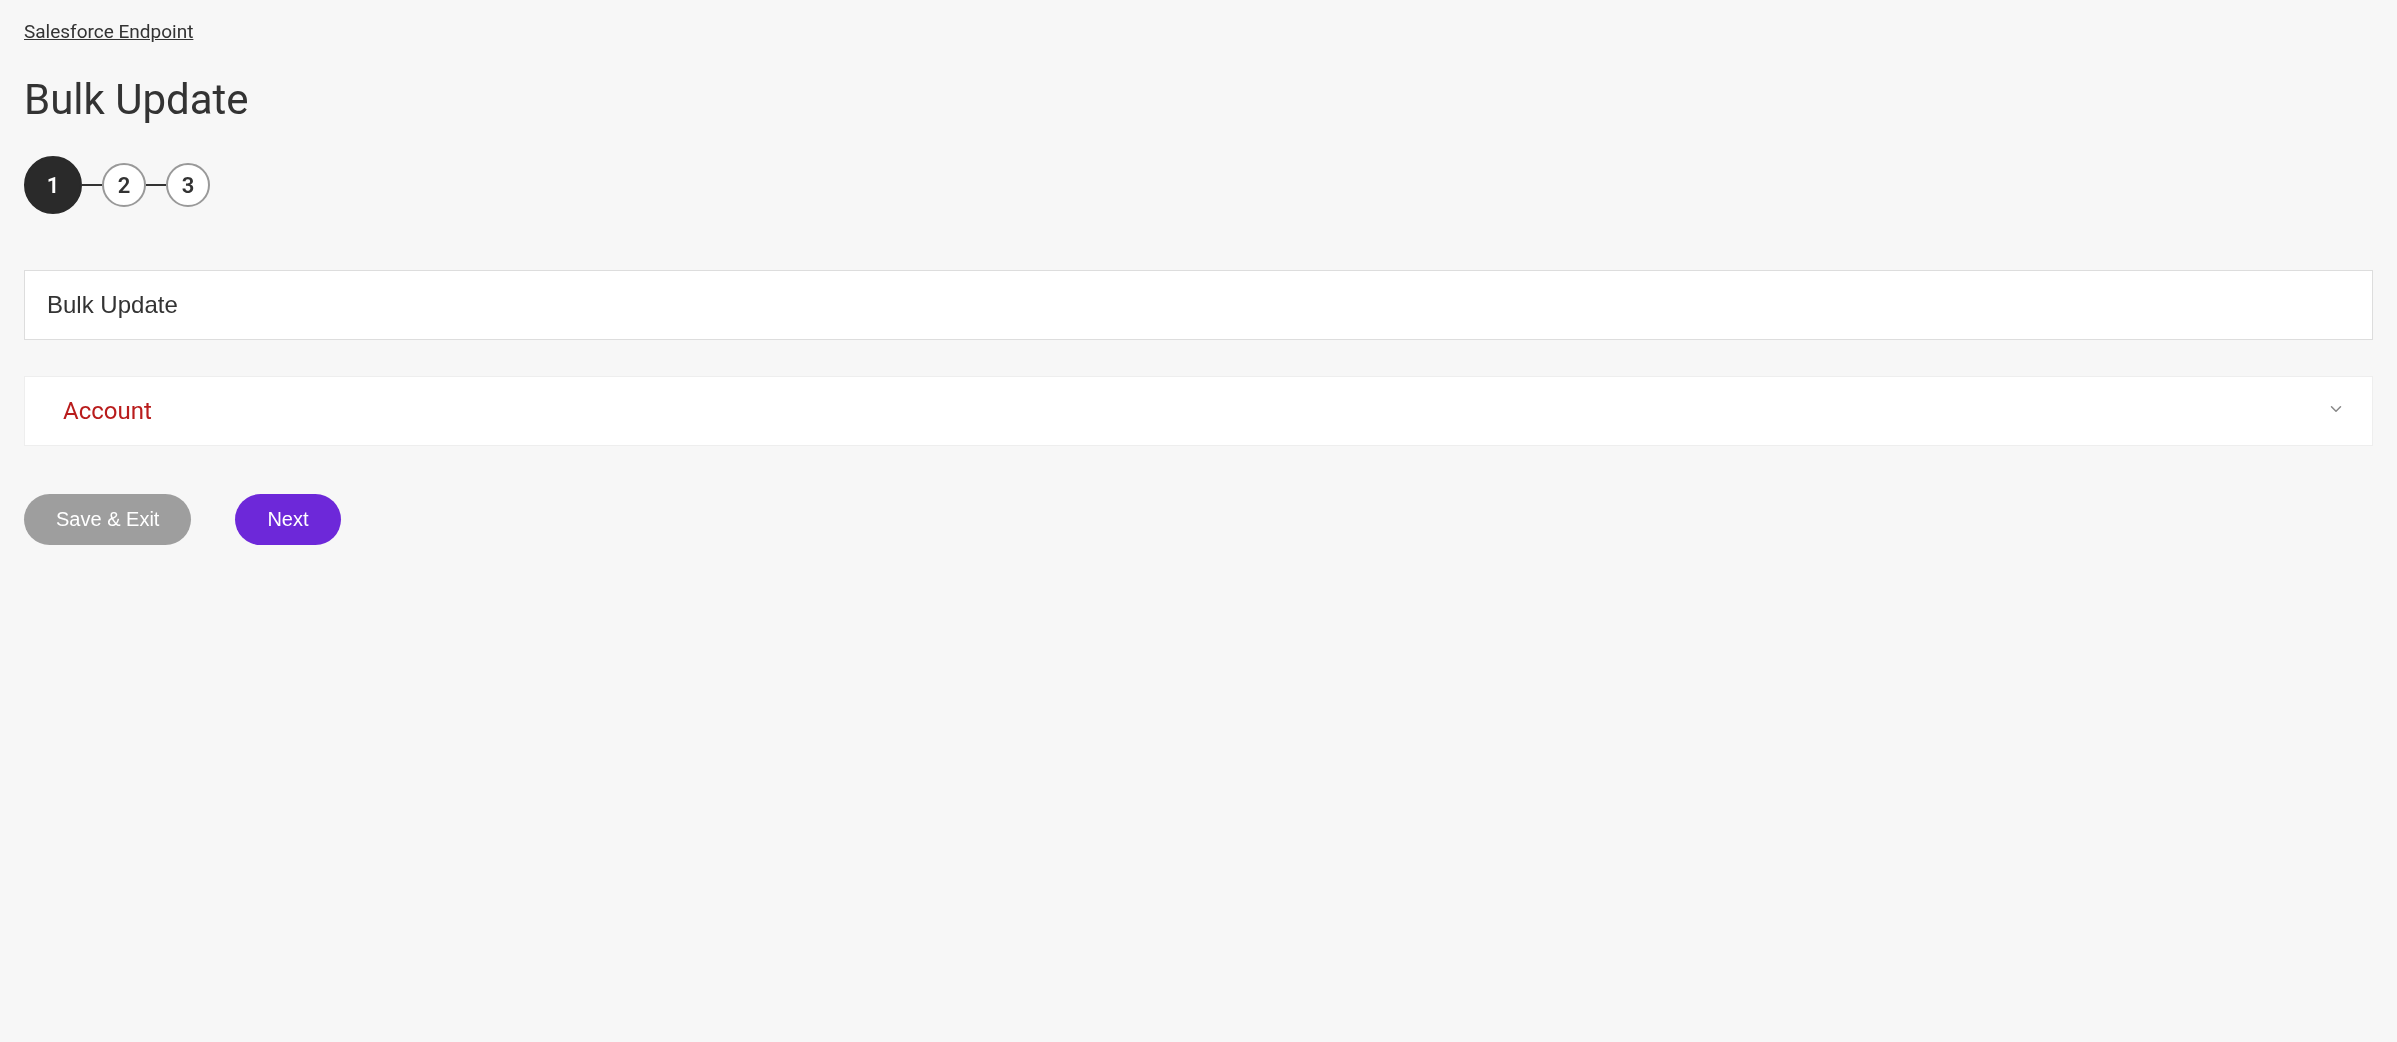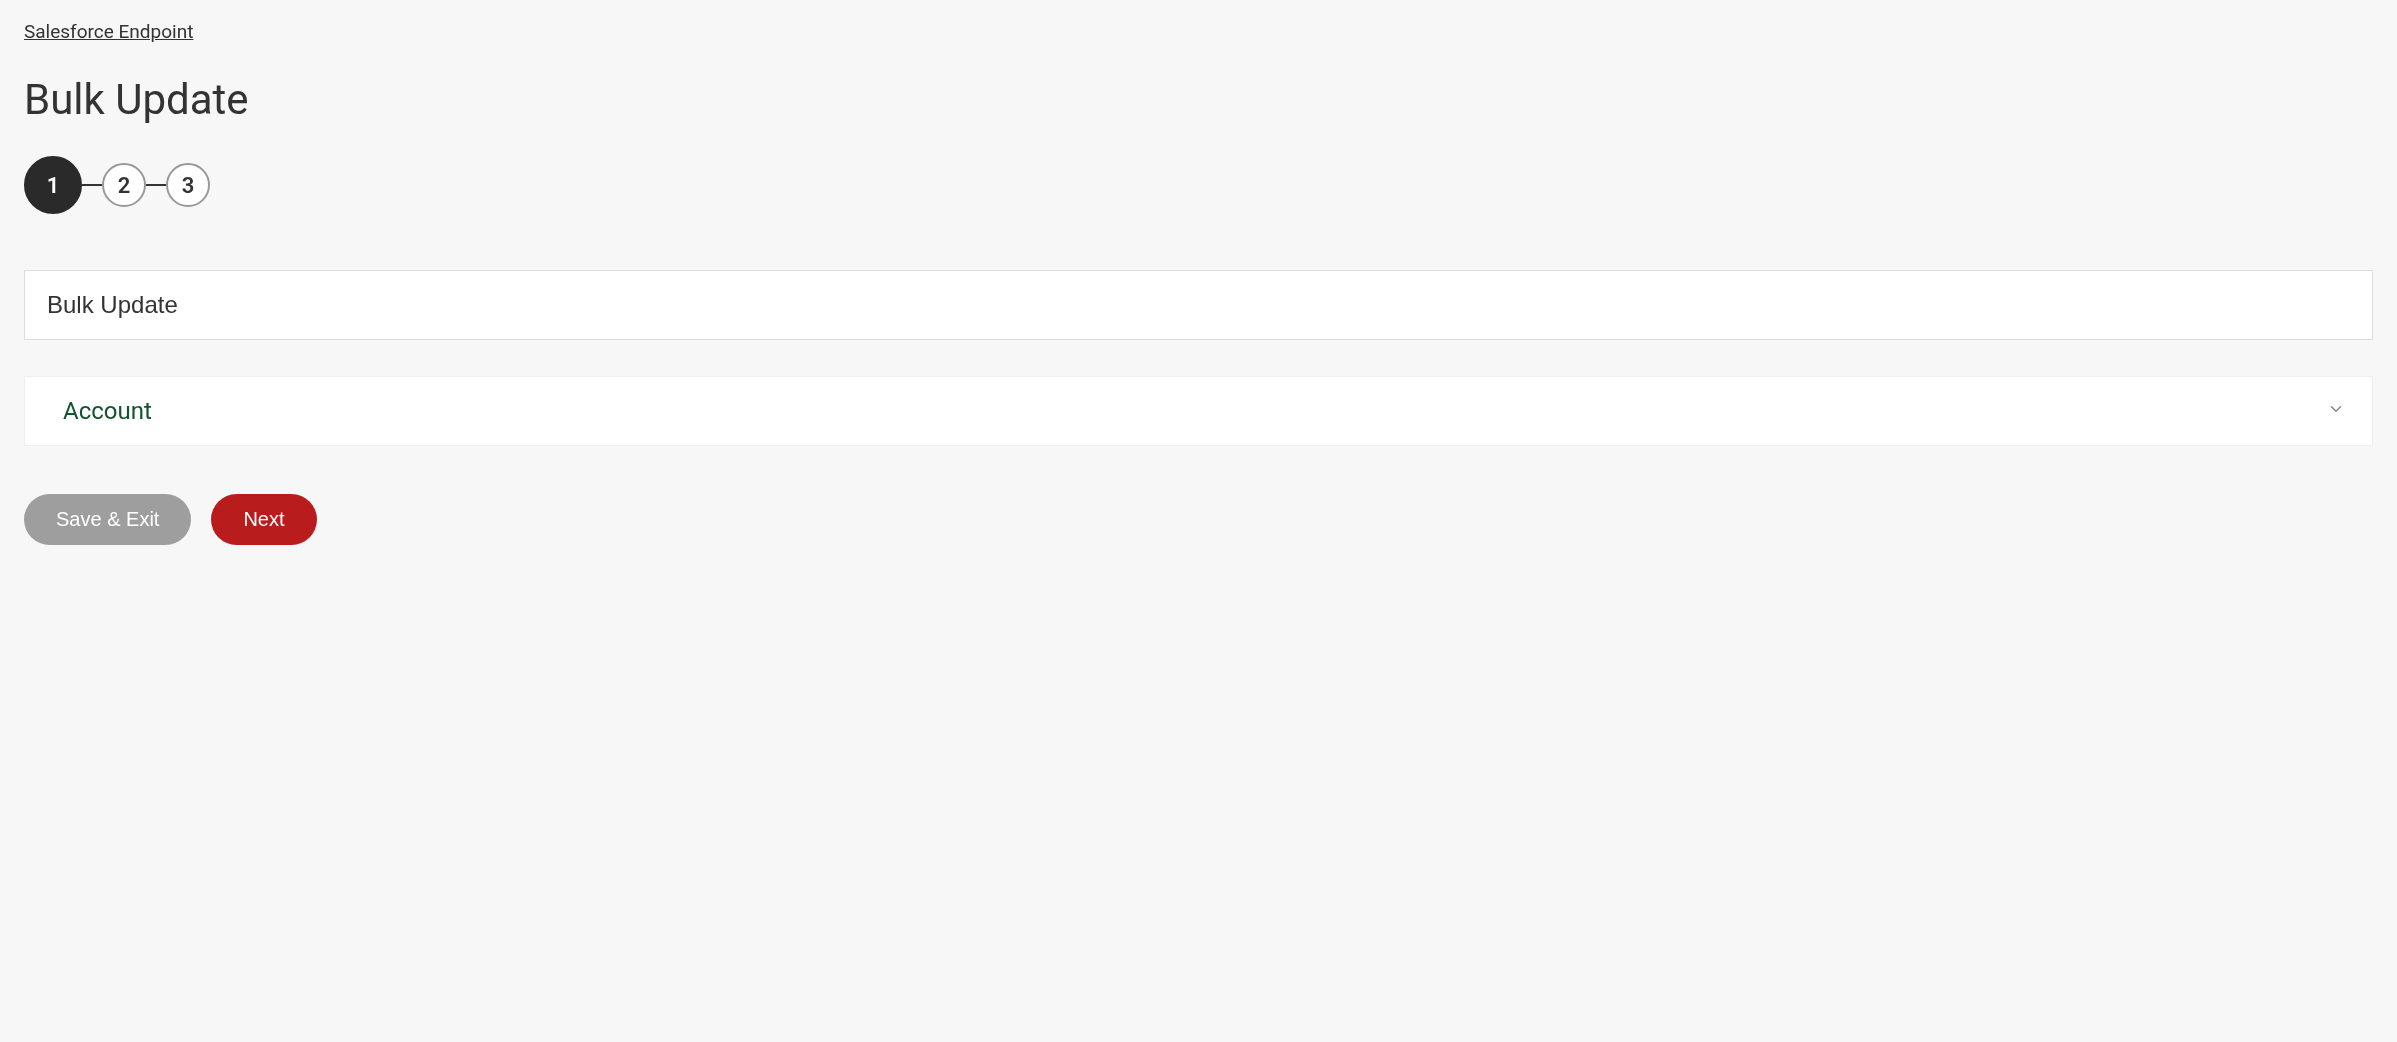--- a/index.html
+++ b/index.html
@@ -112,57 +112,57 @@
       position: relative;
       width: 100%;
     }
     
     .select-input {
       width: 100%;
       padding: 20px 38px;
       font-size: 24px;
       border: 1px solid #eee;
       background: #fff;
-      color: #14532d;
+      color: #b91c1c;
       appearance: none;
       -webkit-appearance: none;
       -moz-appearance: none;
       cursor: pointer;
       outline: none;
     }
     
     .chevron-icon {
       position: absolute;
       right: 28px;
       top: 50%;
       transform: translateY(-50%);
       pointer-events: none;
     }
     
     .button-row {
       display: flex;
-      gap: 20px;
+      gap: 44px;
       margin-top: 48px;
     }
     
     .btn {
       padding: 14px 32px;
       font-size: 20px;
       border: none;
       border-radius: 28px;
       cursor: pointer;
       color: #fff;
     }
     
     .btn-gray {
       background: #9e9e9e;
     }
     
     .btn-orange {
-      background: #b91c1c;
+      background: #6d28d9;
     }
   </style>
 </head>
 <body>
 
 
 
 <a href="#" class="breadcrumb-link">Salesforce Endpoint</a>
 
 <h1 class="page-title">Bulk Update</h1>

